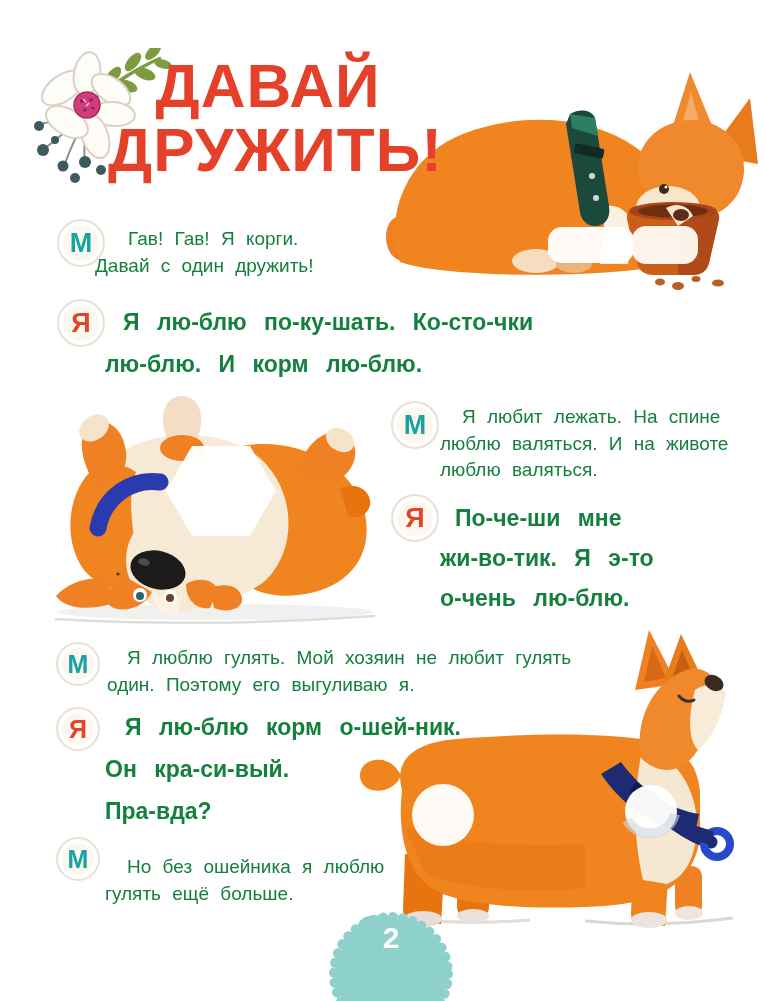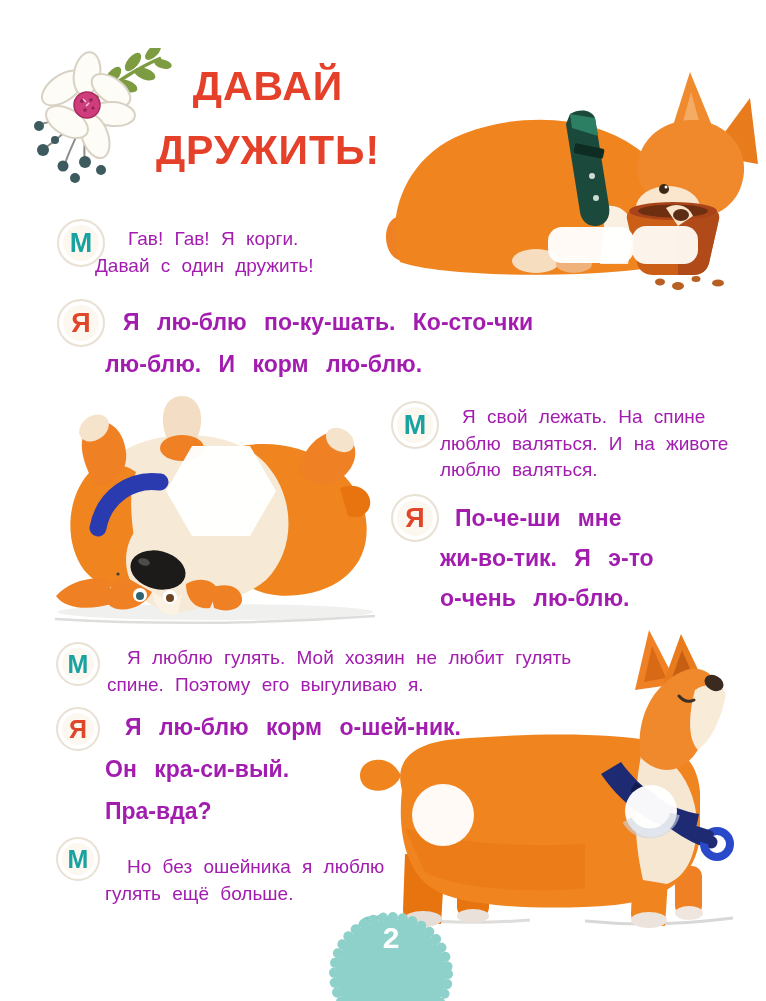--- a/index.html
+++ b/index.html
@@ -5,34 +5,34 @@
   html,body{margin:0;padding:0;background:#888;}
   .page{
     position:relative;width:766px;height:1001px;background:#ffffff;
     overflow:hidden;font-family:"Liberation Sans",sans-serif;
     margin:0 auto;
   }
   
   .title{
     position:absolute;left:108px;top:54px;width:320px;
     text-align:center;color:#e5402a;font-weight:700;
-    font-size:41px;line-height:64px;letter-spacing:1px;
+    font-size:62px;line-height:64px;letter-spacing:1px;
   }
   
   .badge{
     position:absolute;width:44px;height:44px;border-radius:50%;
     background:#fcf7ef;border:2px solid #e8e1d4;
     box-shadow:inset 0 0 0 4px #ffffff;
     display:flex;align-items:center;justify-content:center;
     font-weight:700;font-size:27px;line-height:1;
   }
   .badge.m{color:#18a2a2;}
   .badge.ya{color:#e0462a;}
   
-  .blk{position:absolute;color:#a21caf;z-index:3;}
+  .blk{position:absolute;color:#15803d;z-index:3;}
   .blk p{margin:0;}
   .blk.small{font-size:19px;line-height:26.5px;word-spacing:6px;font-weight:400;}
   .blk.big{font-size:23px;line-height:42px;word-spacing:11px;font-weight:700;}
   
   .pagenum{
     position:absolute;left:325px;top:921px;width:132px;z-index:6;
     text-align:center;color:#ffffff;font-weight:700;font-size:30px;
   }
   svg{display:block;}
   .illo{position:absolute;z-index:1;}
@@ -208,40 +208,40 @@
 
     <circle cx="78" cy="196" r="1.6" fill="#3a3a38"></circle>
 
     <polygon points="152,68 210,68 236,113 210,158 152,158 126,113" fill="#ffffff" opacity="0.97"></polygon>
   </svg>
 
   <div class="badge m" style="left:391px;top:401px;">
     <span>М</span>
   </div>
   <div class="blk small" style="left:440px;top:404px;width:295px;">
-    <p style="padding-left:22px;">Я свой лежать. На спине</p>
+    <p style="padding-left:22px;">Я любит лежать. На спине</p>
     <p>люблю валяться. И на животе</p>
     <p>люблю валяться.</p>
   </div>
 
   <div class="badge ya" style="left:391px;top:494px;">
     <span>Я</span>
   </div>
   <div class="blk big" style="left:440px;top:498px;width:300px;line-height:40px;">
     <p style="padding-left:15px;">По-че-ши мне</p>
     <p>жи-во-тик. Я э-то</p>
     <p>о-чень лю-блю.</p>
   </div>
 
   <div class="badge m" style="left:56px;top:642px;width:40px;height:40px;font-size:25px;">
     <span>М</span>
   </div>
   <div class="blk small" style="left:107px;top:645px;width:470px;">
     <p style="padding-left:20px;">Я люблю гулять. Мой хозяин не любит гулять</p>
-    <p>спине. Поэтому его выгуливаю я.</p>
+    <p>один. Поэтому его выгуливаю я.</p>
   </div>
 
   <div class="badge ya" style="left:56px;top:707px;width:40px;height:40px;font-size:25px;">
     <span>Я</span>
   </div>
   <div class="blk big" style="left:105px;top:706px;width:480px;">
     <p style="padding-left:20px;">Я лю-блю корм о-шей-ник.</p>
     <p>Он кра-си-вый.</p>
     <p>Пра-вда?</p>
   </div>

